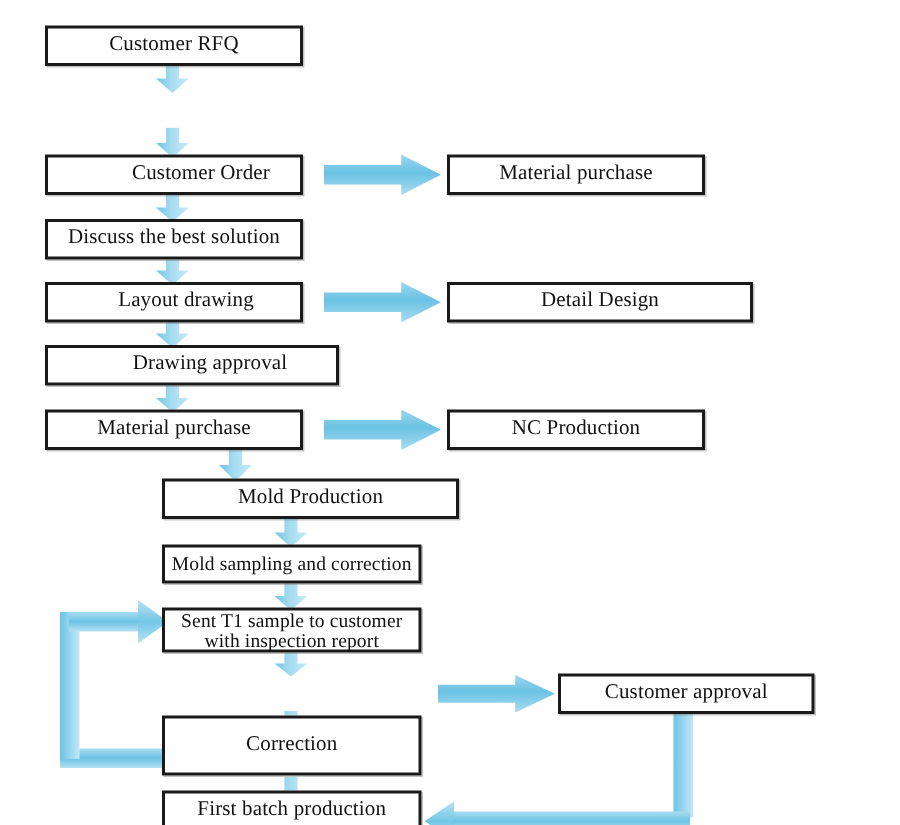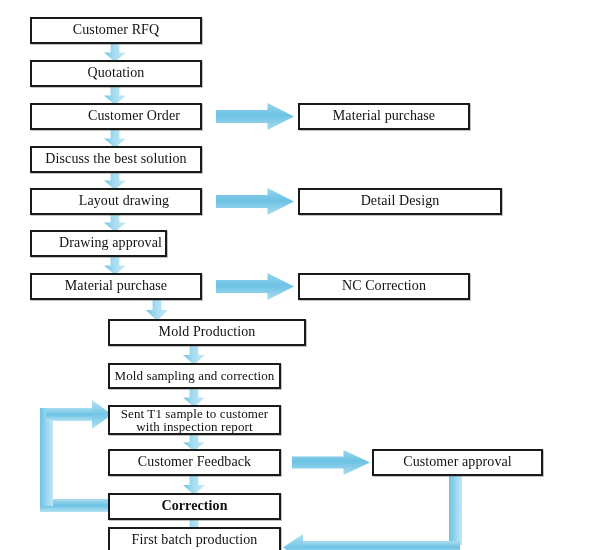--- a/index.html
+++ b/index.html
@@ -81,50 +81,48 @@
     z-index: 2;
   }
 </style>
 </head>
 <body>
 
 <div id="flowchart">
 
   <div class="node" style="left:30px; top:4px; width:172px; height:27px;">Customer RFQ</div>
 
-  <div class="node" style="left:30px; top:47px; width:172px; height:27px;">Quotation</div>
 
   <div class="node" style="left:30px; top:90px; width:172px; height:27px;padding-left:36px;">Customer Order</div>
 
   <div class="node" style="left:30px; top:133px; width:172px; height:27px;">Discuss the best solution</div>
 
   <div class="node" style="left:30px; top:175px; width:172px; height:27px;padding-left:16px;">Layout drawing</div>
 
-  <div class="node" style="left:30px; top:217px; width:137px; height:27px;padding-left:24px;">Drawing approval</div>
+  <div class="node" style="left:30px; top:217px; width:196px; height:27px;padding-left:24px;">Drawing approval</div>
 
   <div class="node" style="left:30px; top:260px; width:172px; height:27px;">Material purchase</div>
 
   <div class="node" style="left:298px; top:90px; width:172px; height:27px;">Material purchase</div>
 
   <div class="node" style="left:298px; top:175px; width:204px; height:27px;">Detail Design</div>
 
-  <div class="node" style="left:298px; top:260px; width:172px; height:27px;">NC Correction</div>
+  <div class="node" style="left:298px; top:260px; width:172px; height:27px;">NC Production</div>
 
   <div class="node" style="left:108px; top:306px; width:198px; height:27px;">Mold Production</div>
 
   <div class="node" style="left:108px; top:350px; width:173px; height:26px; font-size:13px;">Mold sampling and correction</div>
 
   <div class="node two-line" style="left:108px; top:392px; width:173px; height:30px;">
     <span>Sent T1 sample to customer</span>
     <span>with inspection report</span>
   </div>
 
-  <div class="node" style="left:108px; top:436px; width:173px; height:27px;">Customer Feedback</div>
 
-  <div class="node" style="left:108px; top:480px; width:173px; height:27px;font-weight:bold;">Correction</div>
+  <div class="node" style="left:108px; top:464px; width:173px; height:40px;">Correction</div>
 
   <div class="node" style="left:108px; top:514px; width:173px; height:27px;">First batch production</div>
 
   <div class="node" style="left:372px; top:436px; width:171px; height:27px;">Customer approval</div>
 
   <div class="arrow arrow-down" style="left:104px; top:29px; width:22px; height:20px;"></div>
   <div class="arrow arrow-down" style="left:104px; top:72px; width:22px; height:20px;"></div>
   <div class="arrow arrow-down" style="left:104px; top:115px; width:22px; height:20px;"></div>
   <div class="arrow arrow-down" style="left:104px; top:157px; width:22px; height:20px;"></div>
   <div class="arrow arrow-down" style="left:104px; top:199px; width:22px; height:20px;"></div>

